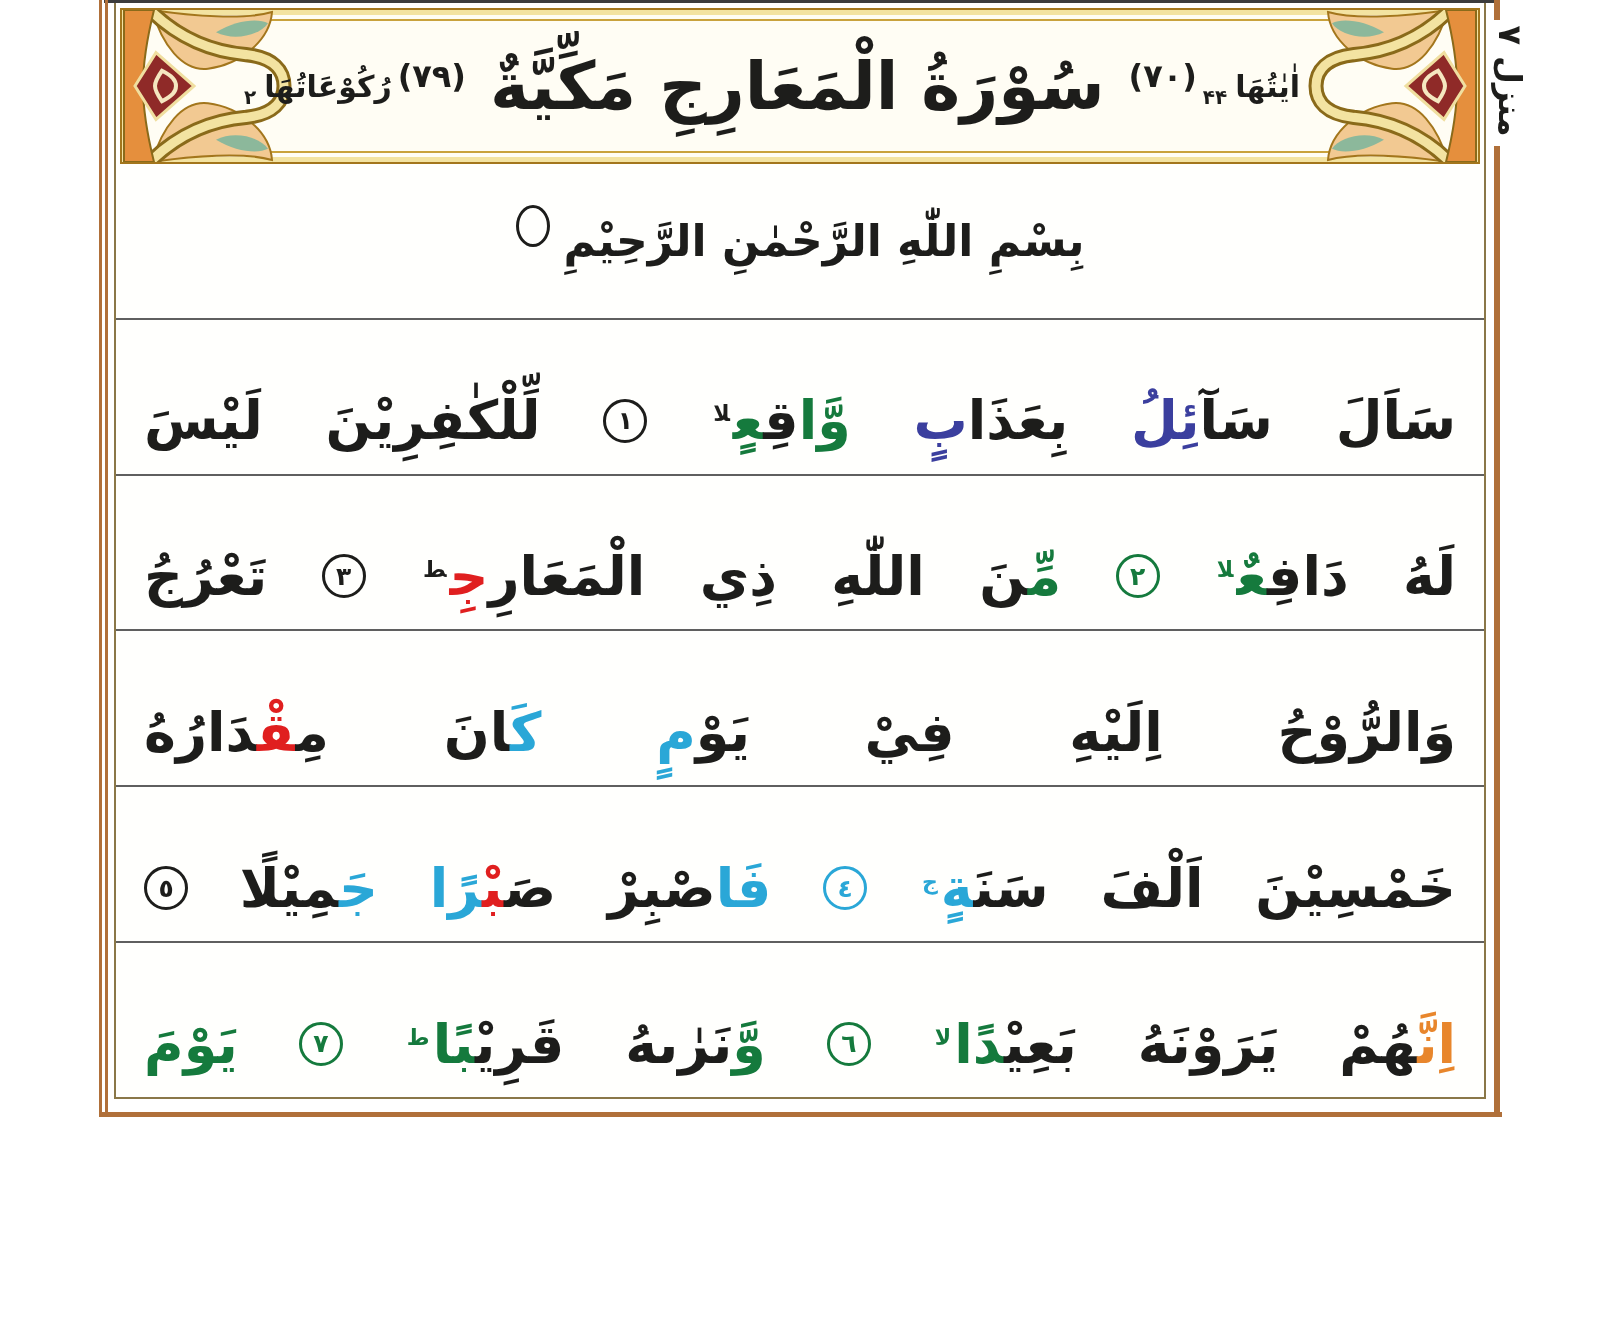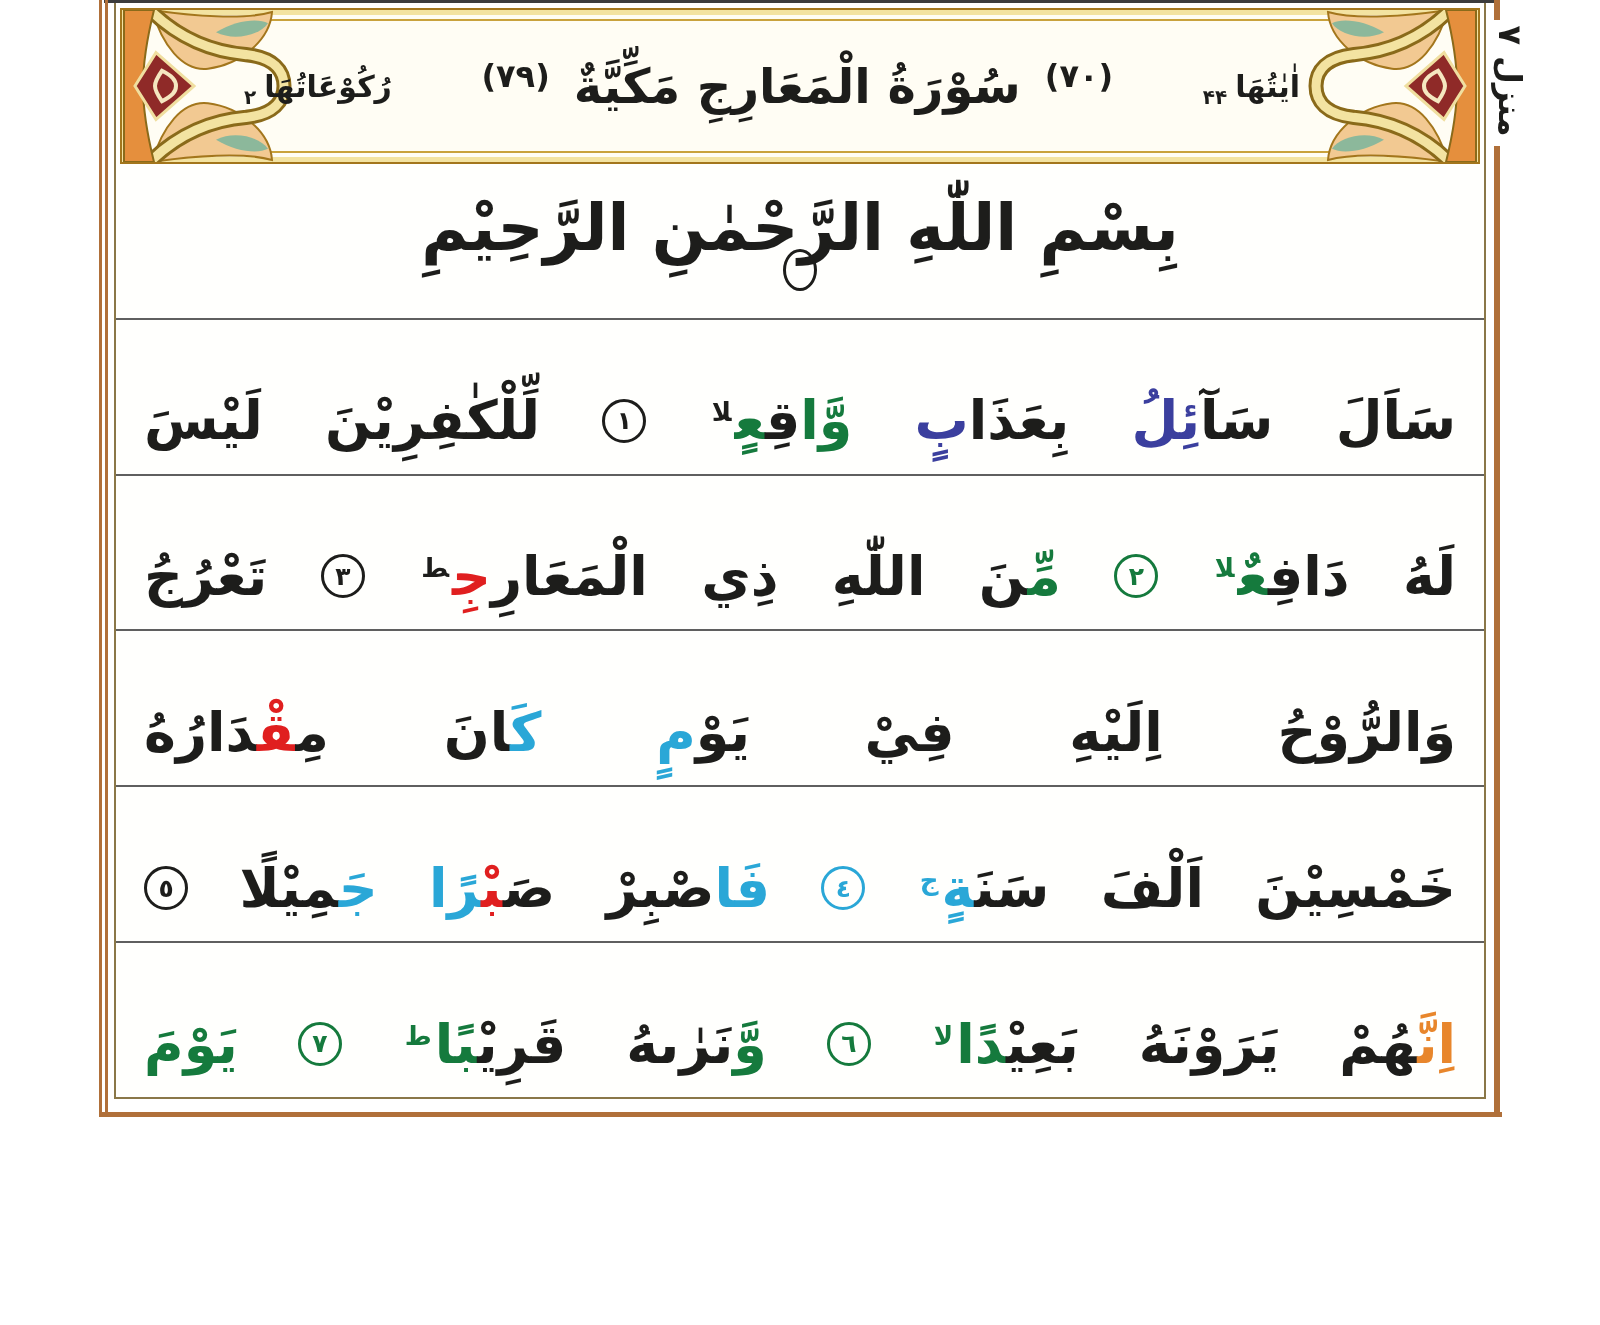--- a/index.html
+++ b/index.html
@@ -27,31 +27,31 @@
   .band-inner-line{position:absolute;inset:9px;border:2px solid #c9a23c;}
   .corner{position:absolute;top:0;bottom:0;width:172px;}
   .corner.left{left:0;}
   .corner.right{right:0;transform:scaleX(-1);}
   .corner svg{width:100%;height:100%;display:block;}
   .band-text{position:absolute;inset:0;display:flex;direction:rtl;align-items:center;justify-content:space-between;padding:0 178px 0 122px;z-index:2;}
   .band-label{display:flex;direction:rtl;align-items:center;gap:8px;font-size:30px;font-weight:700;color:#1d1d1b;white-space:nowrap;}
   .band-label .val{font-size:20px;margin-top:22px;}
   .band-center{display:flex;direction:rtl;align-items:center;gap:24px;white-space:nowrap;}
   .band-num{font-size:32px;font-weight:700;margin-top:-20px;}
-  .band-title{font-size:48px;font-weight:700;}
+  .band-title{font-size:66px;font-weight:700;}
   
   .rows{flex:1;display:flex;flex-direction:column;min-height:0;}
   .row{
     flex:1;display:flex;direction:rtl;align-items:center;justify-content:space-between;
     padding:0 28px;font-size:54px;font-weight:700;color:var(--ink);
     border-top:2px solid var(--divider);white-space:nowrap;
   }
-  .row.bismillah{border-top:none;justify-content:center;gap:14px;font-size:64px;flex-direction:column;}
+  .row.bismillah{border-top:none;justify-content:center;gap:14px;font-size:44px;}
   .word{white-space:nowrap;margin-top:48px;}
-  .sup{font-size:26px;position:relative;top:-18px;margin:0 3px;}
+  .sup{font-size:22px;position:relative;top:-18px;margin:0 3px;}
   .ayah{
     display:inline-flex;align-items:center;justify-content:center;
     width:44px;height:44px;border:3px solid currentColor;border-radius:50%;
     font-size:25px;box-sizing:border-box;vertical-align:middle;margin-top:-8px;
   }
   .ring{
     display:inline-block;width:34px;height:42px;border:3px solid var(--ink);
     border-radius:50%;vertical-align:middle;margin-top:-30px;box-sizing:border-box;
   }
   

